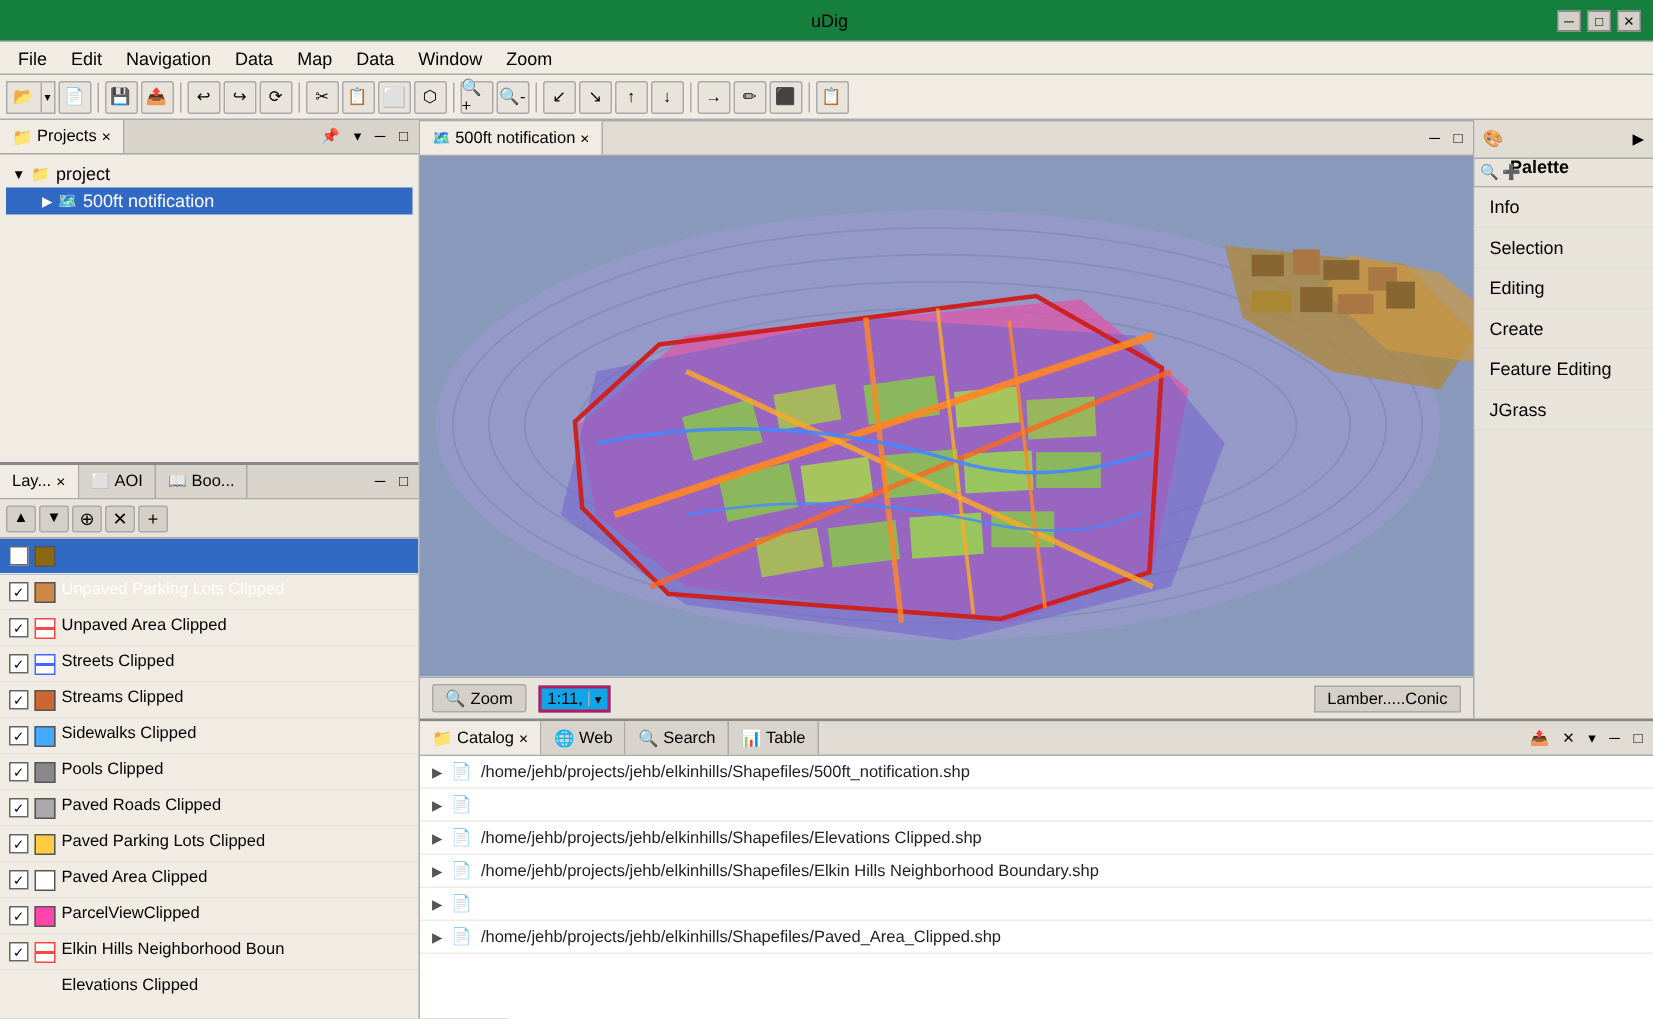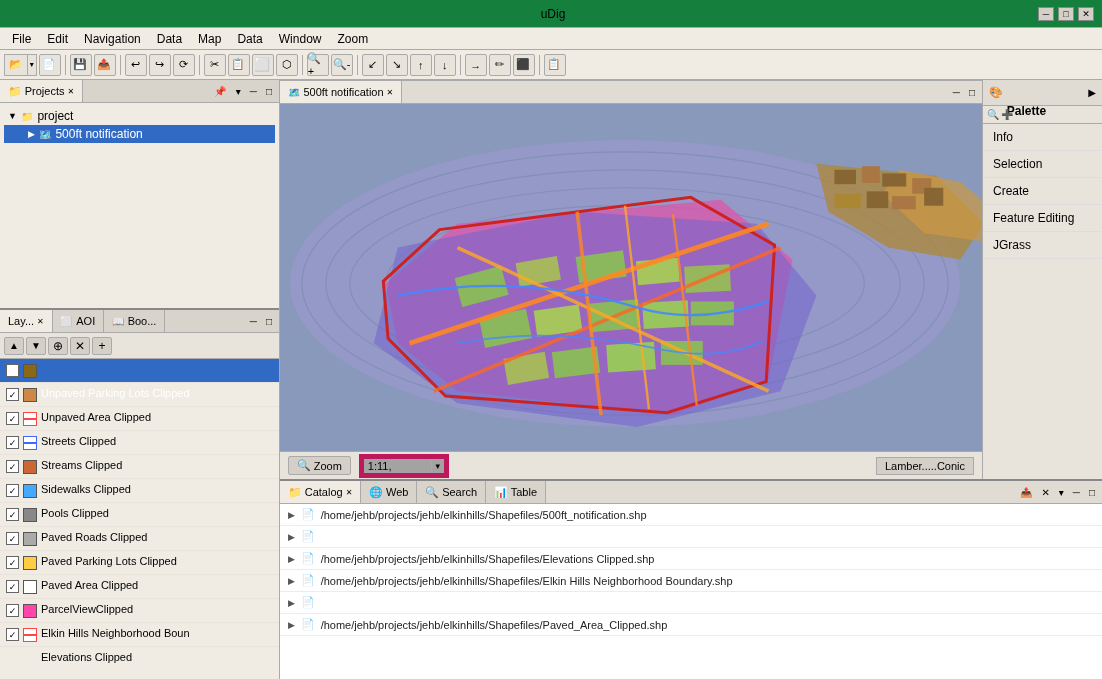--- a/index.html
+++ b/index.html
@@ -51,21 +51,21 @@
     
     #right-area { flex: 1; display: flex; flex-direction: column; }
     
     
     #map-area { display: flex; flex: 1; overflow: hidden; }
     #map-container { flex: 1; display: flex; flex-direction: column; }
     #map-tab-bar { display: flex; align-items: center; background: #e0dcd4; border-bottom: 1px solid #aaa; border-top: 1px solid #aaa; padding: 0; }
     #map-view { flex: 1; position: relative; background: #b8c4d8; overflow: hidden; }
     #map-status { height: 28px; background: #e8e4dc; border-top: 1px solid #aaa; display: flex; align-items: center; padding: 0 8px; gap: 8px; font-size: 11px; }
     .zoom-btn { padding: 2px 8px; border: 1px solid #aaa; background: #d4d0c8; cursor: pointer; font-size: 11px; border-radius: 2px; display: flex; align-items: center; gap: 3px; }
-    .scale-dropdown { display: flex; align-items: center; border: 5px solid #be185d; background: #a3a3a3; padding: 1px 4px; font-size: 11px; gap: 36px; }
+    .scale-dropdown { display: flex; align-items: center; border: 2px solid #be185d; background: #0ea5e9; padding: 1px 4px; font-size: 11px; }
     .projection-btn { padding: 2px 8px; border: 1px solid #aaa; background: #d4d0c8; cursor: pointer; font-size: 11px; margin-left: auto; }
     
     
     #palette-panel { width: 120px; background: #e8e4dc; border-left: 1px solid #aaa; display: flex; flex-direction: column; }
     #palette-header { display: flex; align-items: center; padding: 2px 6px; border-bottom: 1px solid #aaa; background: #e0dcd4; height: 26px; gap: 4px; }
     .palette-icon { font-size: 11px; }
     #palette-title { font-size: 12px; font-weight: bold; flex: 1; margin-top: 36px; }
     .palette-arr { font-size: 10px; cursor: pointer; }
     #palette-search { display: flex; align-items: center; gap: 2px; padding: 3px 4px; border-bottom: 1px solid #aaa; }
     .palette-menu { display: flex; flex-direction: column; }
@@ -380,20 +380,21 @@
           <span id="palette-title">Palette</span>
           <span class="palette-arr">▶</span>
         </div>
         <div id="palette-search">
           <span style="font-size:10px;">🔍</span>
           <span style="font-size:10px;">➕</span>
         </div>
         <div class="palette-menu">
           <div class="palette-item">Info</div>
           <div class="palette-item">Selection</div>
+          <div class="palette-item">Editing</div>
           <div class="palette-item">Create</div>
           <div class="palette-item">Feature Editing</div>
           <div class="palette-item">JGrass</div>
         </div>
       </div>
 
     </div>
 
     <div id="bottom-panel">
       <div id="bottom-tab-bar">

